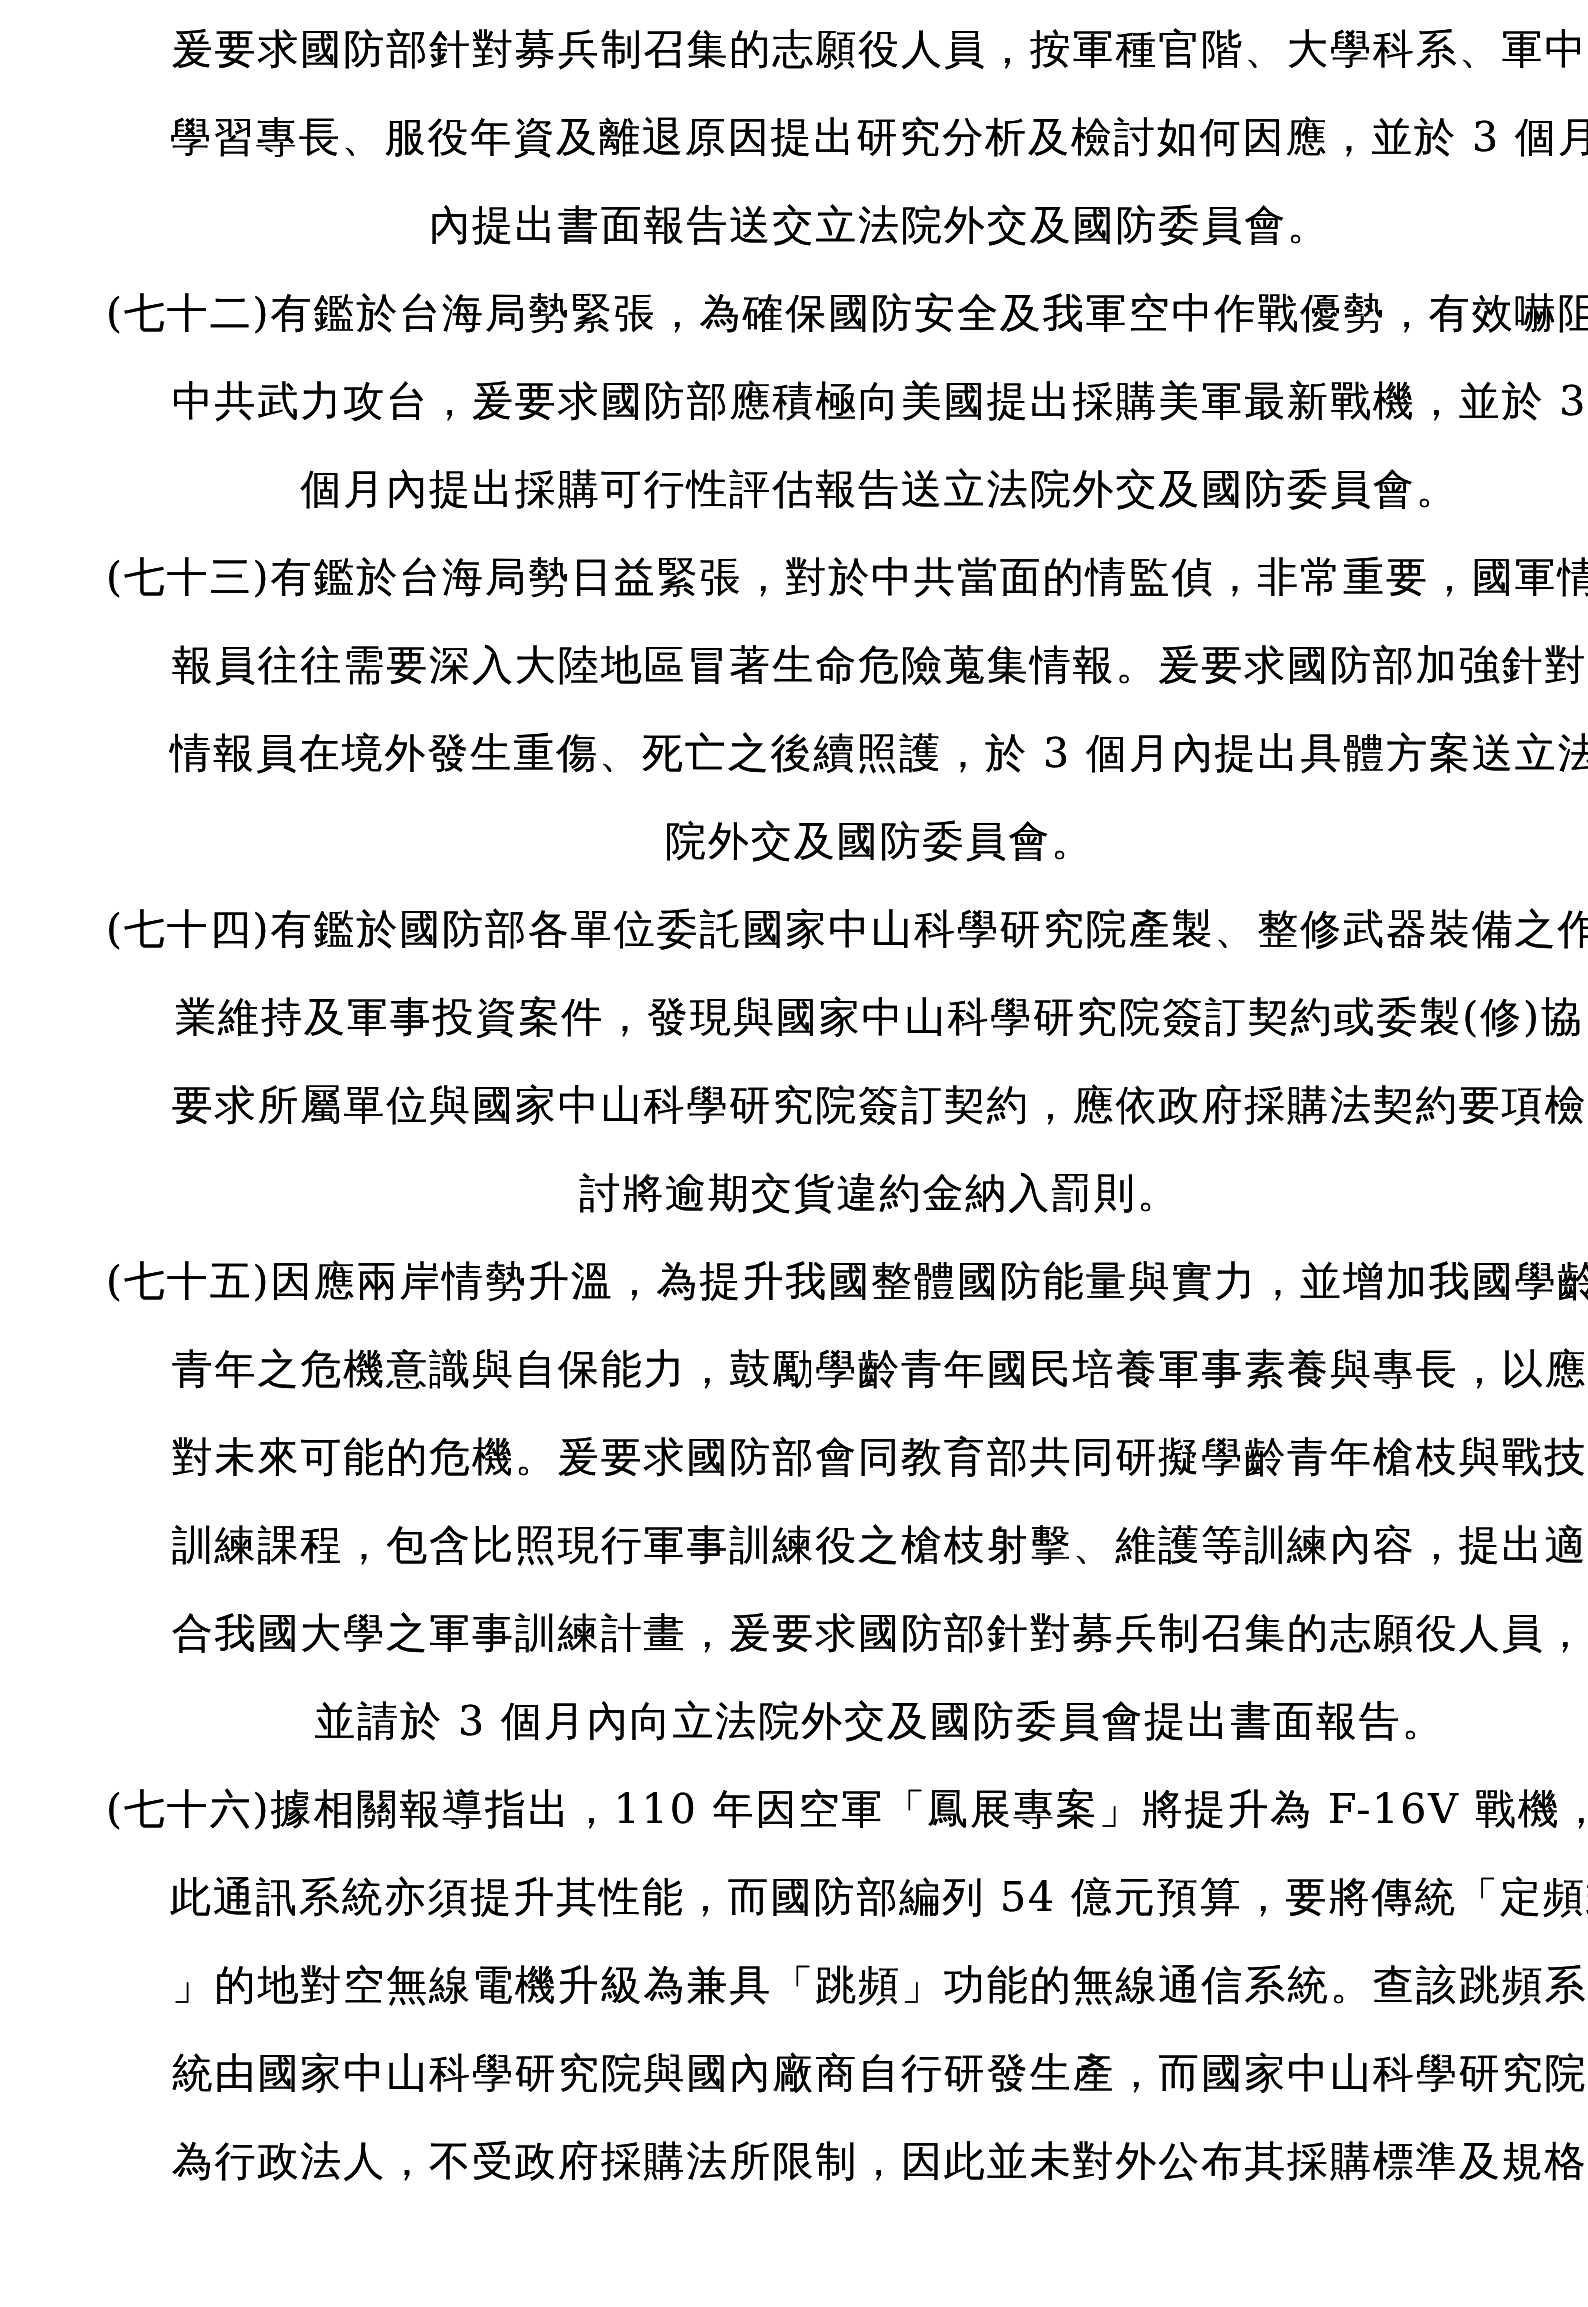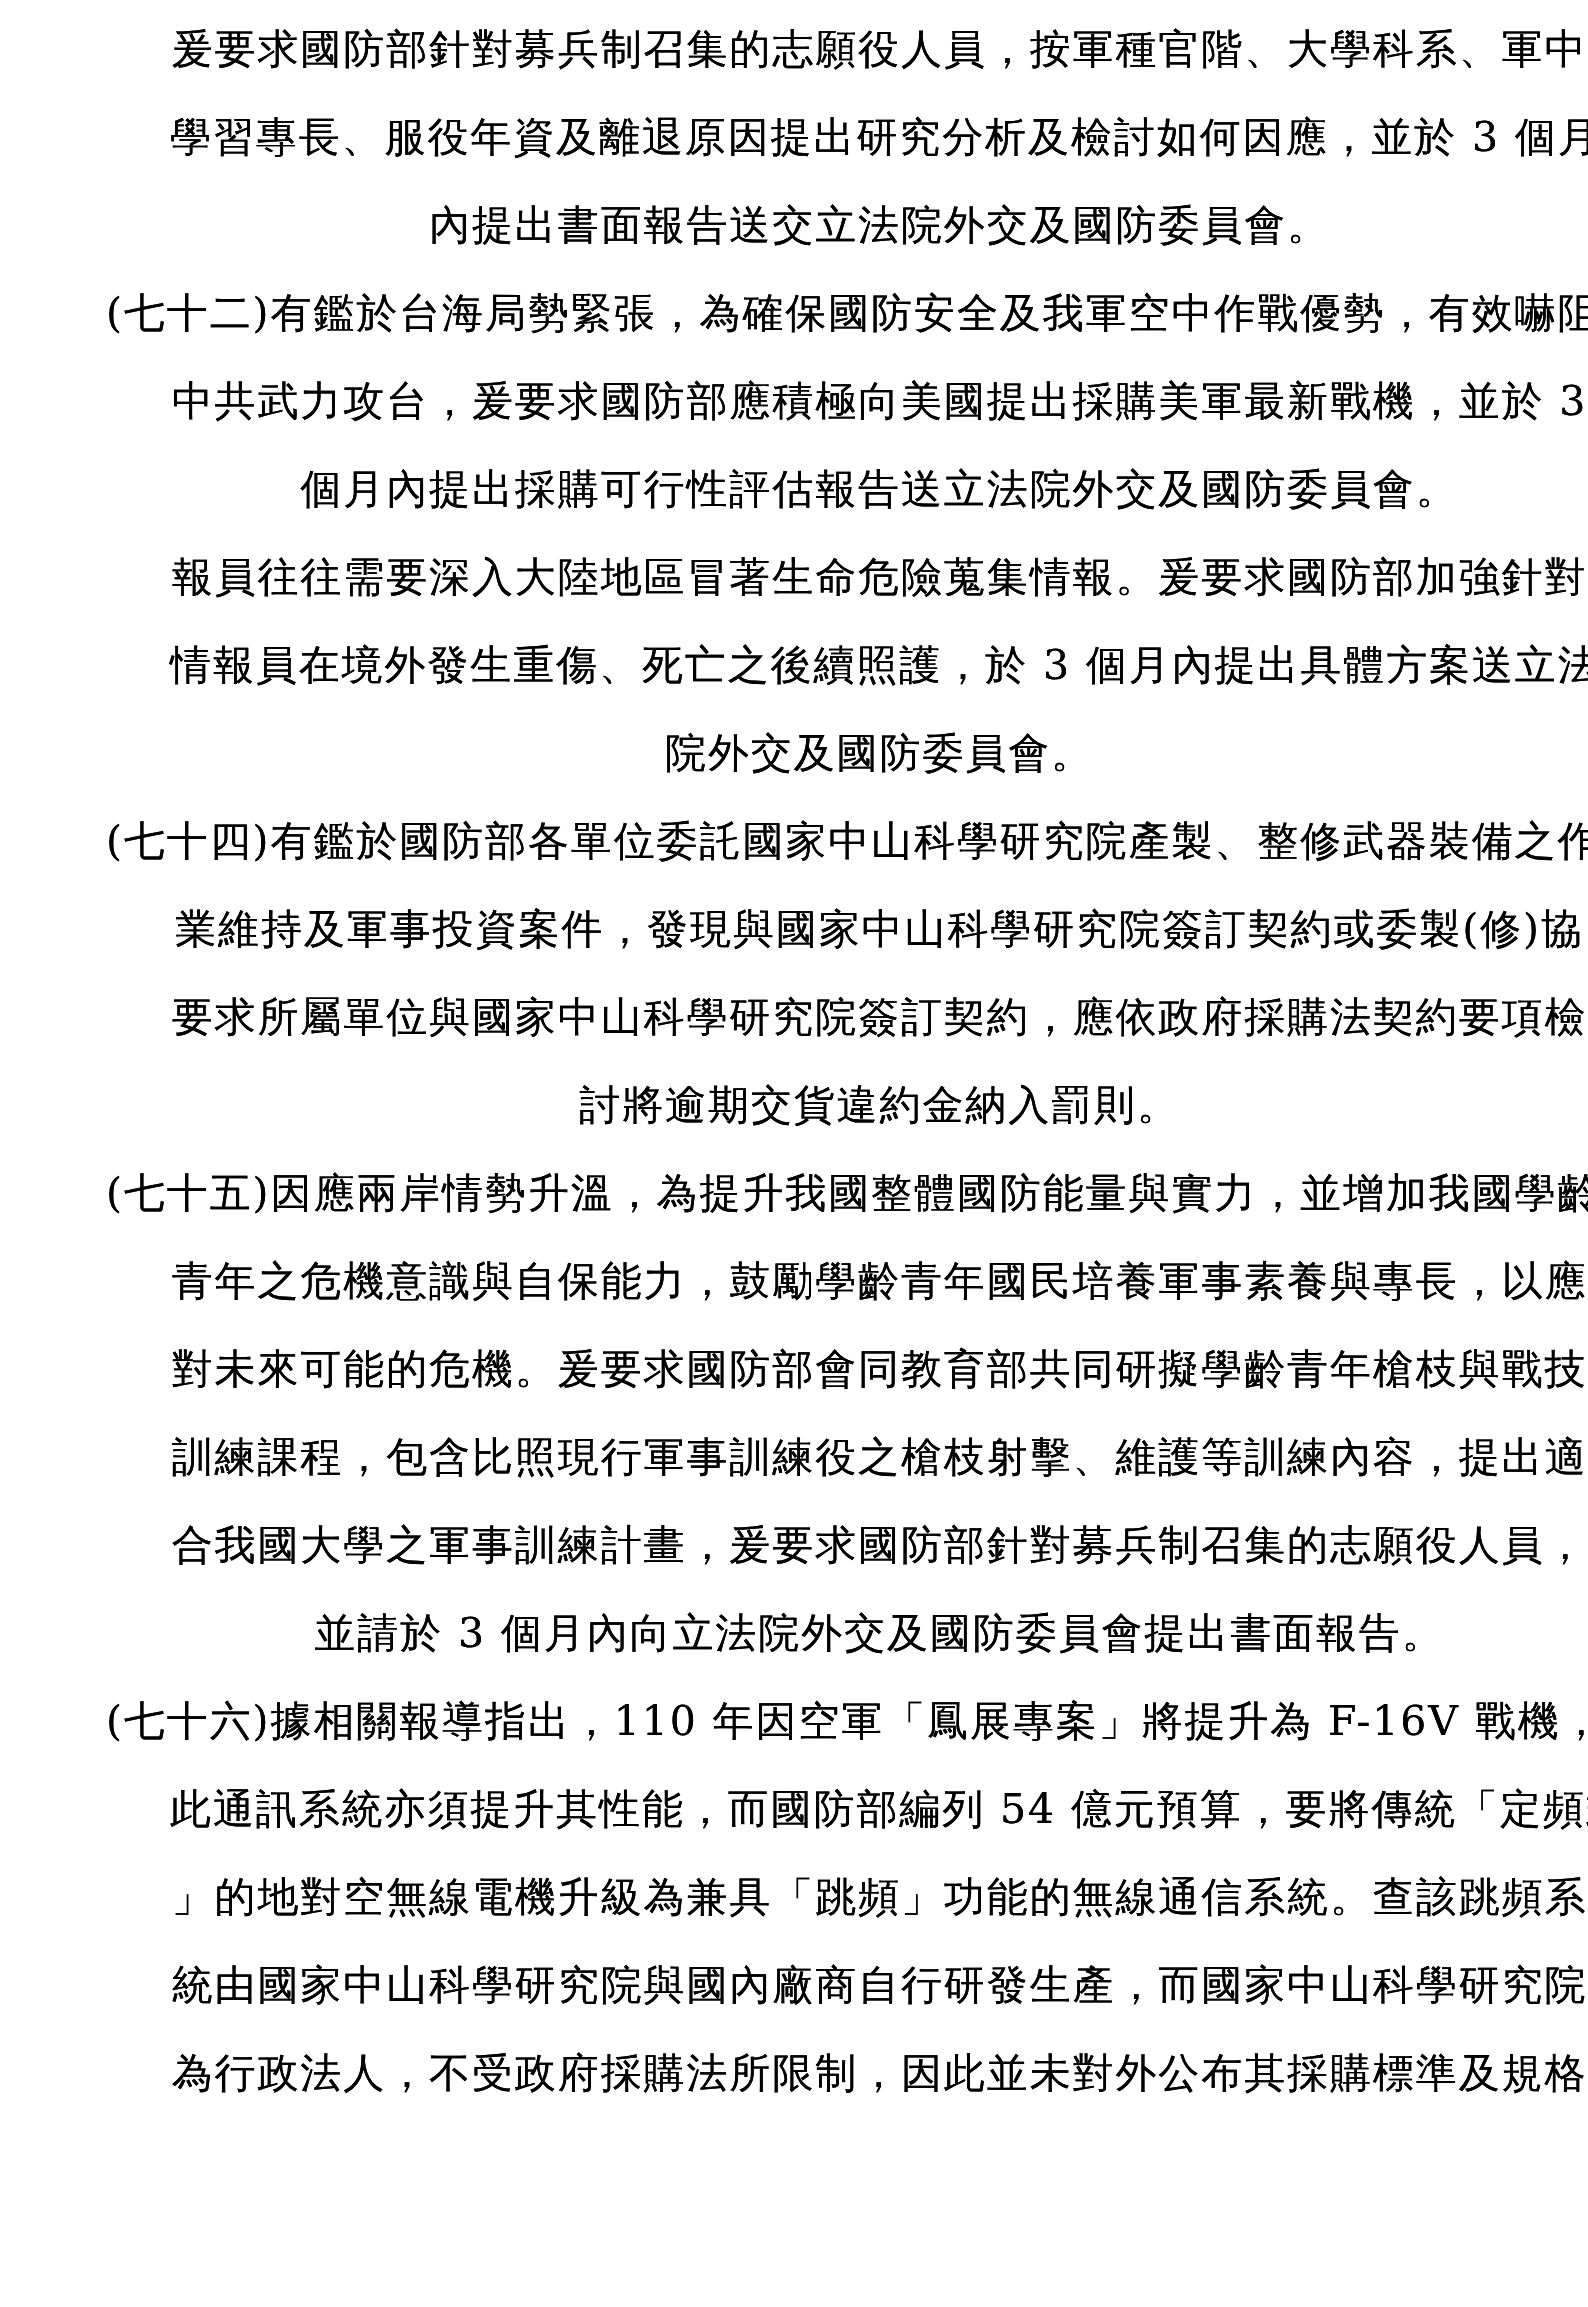--- a/index.html
+++ b/index.html
@@ -35,20 +35,21 @@
 </head>
 <body>
 
 <div class="page">
   <div class="line body">爰要求國防部針對募兵制召集的志願役人員，按軍種官階、大學科系、軍中</div>
   <div class="line body">學習專長、服役年資及離退原因提出研究分析及檢討如何因應，並於 3 個月</div>
   <div class="line body">內提出書面報告送交立法院外交及國防委員會。</div>
   <div class="line marker">(七十二)有鑑於台海局勢緊張，為確保國防安全及我軍空中作戰優勢，有效嚇阻</div>
   <div class="line body">中共武力攻台，爰要求國防部應積極向美國提出採購美軍最新戰機，並於 3</div>
   <div class="line body">個月內提出採購可行性評估報告送立法院外交及國防委員會。</div>
+  <div class="line marker">(七十三)有鑑於台海局勢日益緊張，對於中共當面的情監偵，非常重要，國軍情</div>
   <div class="line body">報員往往需要深入大陸地區冒著生命危險蒐集情報。爰要求國防部加強針對</div>
   <div class="line body">情報員在境外發生重傷、死亡之後續照護，於 3 個月內提出具體方案送立法</div>
   <div class="line body">院外交及國防委員會。</div>
   <div class="line marker">(七十四)有鑑於國防部各單位委託國家中山科學研究院產製、整修武器裝備之作</div>
   <div class="line body">業維持及軍事投資案件，發現與國家中山科學研究院簽訂契約或委製(修)協</div>
   <div class="line body">要求所屬單位與國家中山科學研究院簽訂契約，應依政府採購法契約要項檢</div>
   <div class="line body">討將逾期交貨違約金納入罰則。</div>
   <div class="line marker">(七十五)因應兩岸情勢升溫，為提升我國整體國防能量與實力，並增加我國學齡</div>
   <div class="line body">青年之危機意識與自保能力，鼓勵學齡青年國民培養軍事素養與專長，以應</div>
   <div class="line body">對未來可能的危機。爰要求國防部會同教育部共同研擬學齡青年槍枝與戰技</div>

